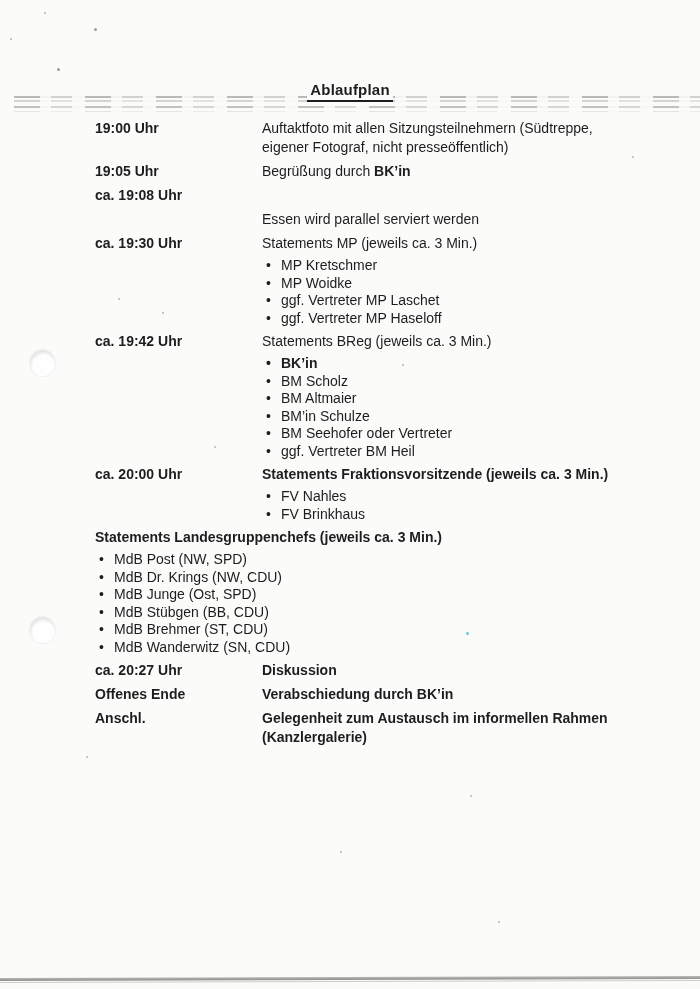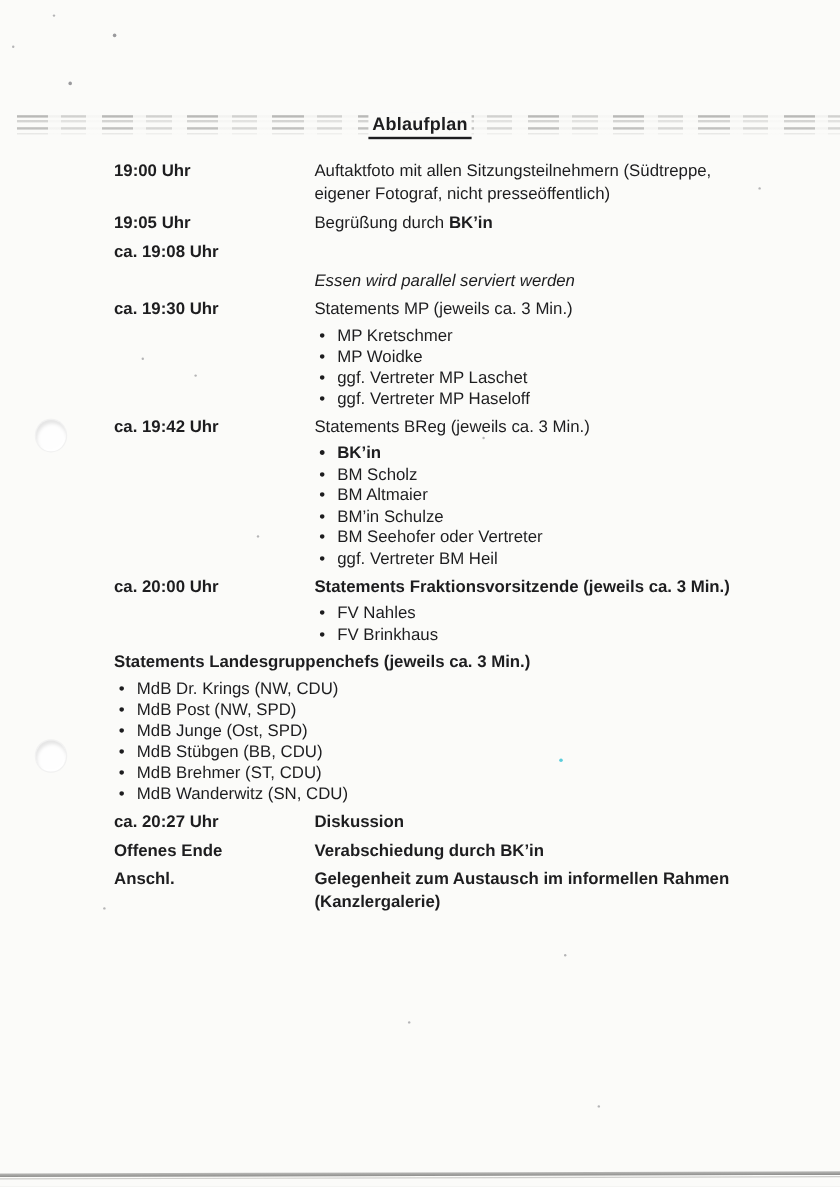--- a/index.html
+++ b/index.html
@@ -49,37 +49,37 @@
     position:absolute;left:-4px;right:-4px;top:977px;height:3px;
     background:linear-gradient(180deg,var(--edge-light),var(--edge-dark));
     transform:rotate(-0.15deg);
   }
   .bottom-edge2{
     position:absolute;left:0;right:0;top:981px;height:1px;
     background:rgba(120,120,118,.35);
     transform:rotate(-0.15deg);
   }
   
-  .doc{position:absolute;top:94px;left:0;width:100%;z-index:2;}
+  .doc{position:absolute;top:80px;left:0;width:100%;z-index:2;}
   .doc-header{text-align:center;margin:0 0 17px 0;height:22px;}
   .doc-title{
     display:inline-block;
     font-size:15px;font-weight:700;letter-spacing:.2px;
     border-bottom:2px solid var(--ink);
     padding:0 3px 1px 3px;
     background:var(--paper);
     position:relative;z-index:2;
   }
   .schedule{margin-left:95px;width:540px;}
   .row{display:flex;margin-bottom:5px;}
   .time{width:167px;flex:none;font-weight:700;}
   .content{flex:1;max-width:370px;}
   .line{margin:0;white-space:pre-wrap;}
   .b{font-weight:700;}
-  .i{font-style:italic;margin-top:48px;}
+  .i{margin-top:48px;}
   .bullets{list-style:none;margin:4px 0 0 0;padding:0 0 0 4px;}
   .bullets li{position:relative;padding-left:15px;line-height:17.5px;}
   .bullets li::before{content:"\2022";position:absolute;left:0;top:0;}
 </style>
 </head>
 <body>
 
 <div class="page">
 
   <div class="streak s1"></div>
@@ -167,22 +167,22 @@
             <ul class="bullets">
               <li>FV Nahles</li>
               <li>FV Brinkhaus</li>
             </ul>
           </div>
         </div>
         <div class="row">
           <div class="content">
             <p class="line"><span class="b ">Statements Landesgruppenchefs (jeweils ca. 3 Min.)</span></p>
             <ul class="bullets">
+              <li>MdB Post (NW, SPD)</li>
               <li>MdB Dr. Krings (NW, CDU)</li>
-              <li>MdB Post (NW, SPD)</li>
               <li>MdB Junge (Ost, SPD)</li>
               <li>MdB Stübgen (BB, CDU)</li>
               <li>MdB Brehmer (ST, CDU)</li>
               <li>MdB Wanderwitz (SN, CDU)</li>
             </ul>
           </div>
         </div>
         <div class="row">
           <div class="time">ca. 20:27 Uhr</div>
           <div class="content">

